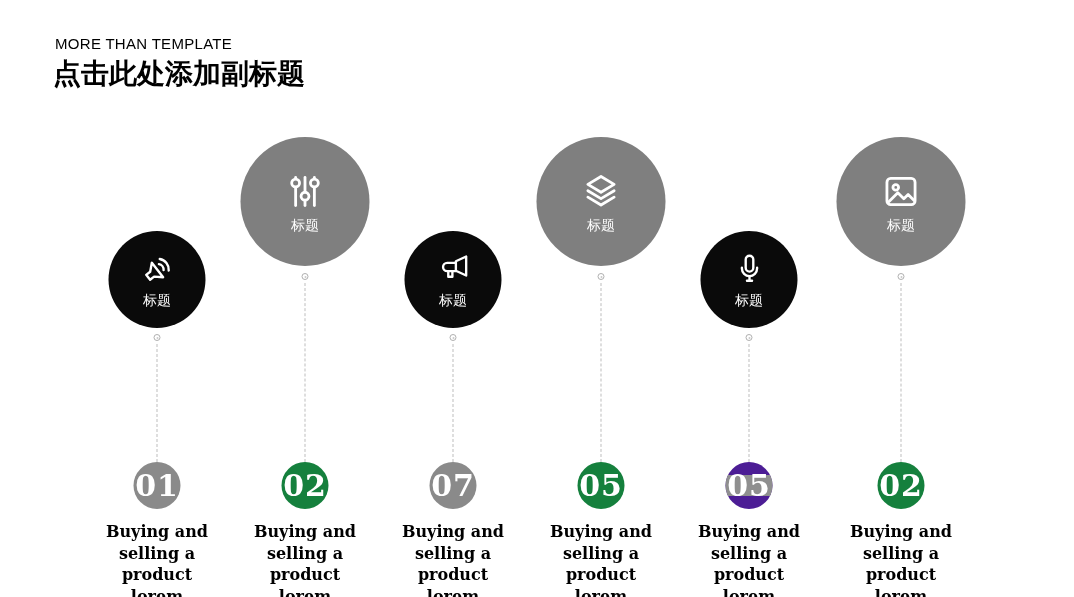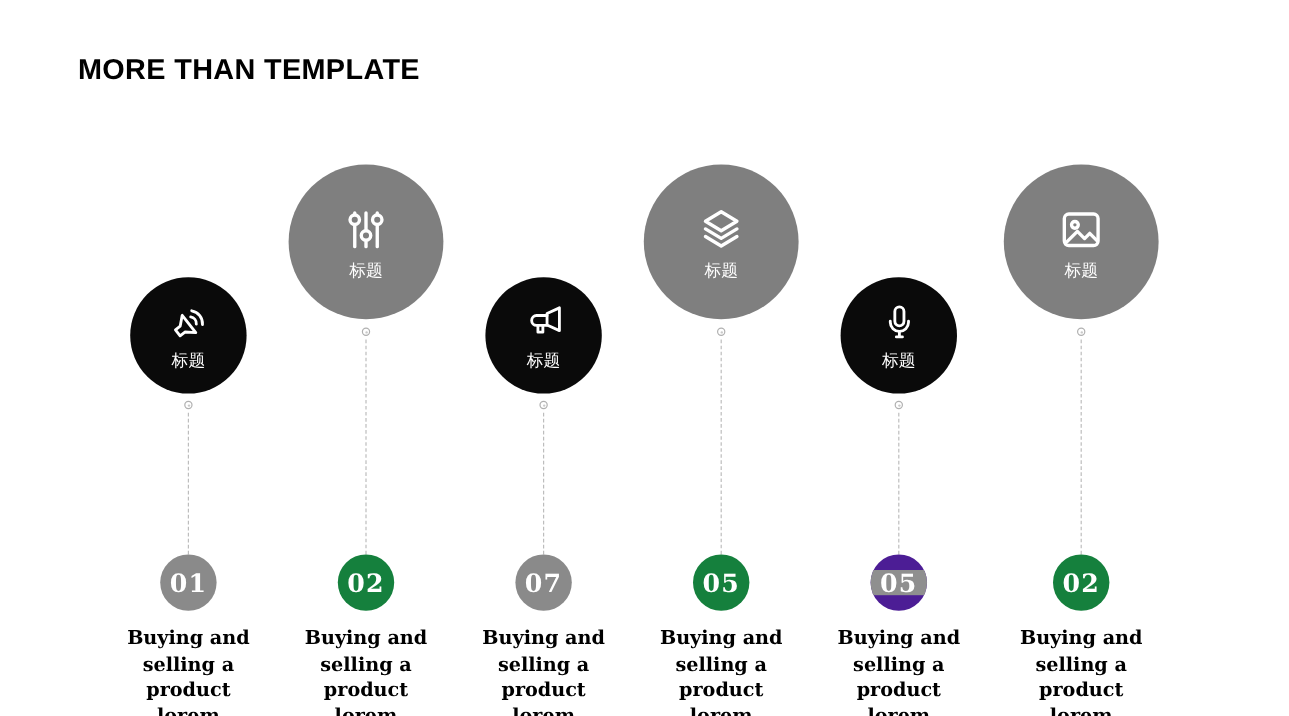--- a/index.html
+++ b/index.html
@@ -3,21 +3,21 @@
 <meta charset="utf-8">
 <style>
   html,body{margin:0;padding:0;background:#fff;}
   .stage{
     position:relative;width:1074px;height:597px;background:#ffffff;
     overflow:hidden;font-family:"Liberation Sans",sans-serif;
   }
   
   .header{position:absolute;left:53px;top:33px;}
   .title{
-    margin:12px;font-size:24px;font-weight:700;color:#000;
+    margin:2px;font-size:15px;font-weight:400;color:#000;
     letter-spacing:.3px;line-height:1.15;
   }
   .subtitle{
     margin:5px 0 0;font-size:28px;font-weight:800;color:#000;line-height:1.2;
   }
   
   .col{position:absolute;top:0;height:100%;width:0;left:var(--cx);}
   .circle{
     position:absolute;left:0;transform:translateX(-50%);
     border-radius:50%;display:flex;flex-direction:column;
@@ -44,21 +44,21 @@
     position:absolute;left:0;transform:translateX(-50%);
     width:0;border-left:1px dashed #bdbdbd;
   }
   .col-short .dash{top:344px;height:118px;}
   .col-tall  .dash{top:283px;height:179px;}
   .badge{
     position:absolute;left:0;transform:translateX(-50%);top:462px;
     width:47px;height:47px;border-radius:50%;overflow:hidden;
     display:flex;align-items:center;justify-content:center;
     color:#fff;font-family:"DejaVu Serif",serif;font-weight:700;
-    font-size:21px;letter-spacing:1px;
+    font-size:30px;letter-spacing:1px;
   }
   .badge-gray {background:#8a8a8a;}
   .badge-black{background:#15803d;}
   .badge-blue {background:#4c1d95;}
   .badge-blue::before{
     content:"";position:absolute;left:-4px;right:-4px;top:13px;height:21px;
     background:#8f8f8f;
   }
   .badge span{position:relative;z-index:1;}
   .desc{
@@ -70,20 +70,21 @@
   .ic{stroke:#fff;fill:none;stroke-width:1.5;stroke-linecap:round;stroke-linejoin:round;}
   .knob{fill:#7f7f7f;stroke:#fff;stroke-width:1.5;}
 </style>
 </head>
 <body>
 
 <div class="stage">
 
   <div class="header">
     <h1 class="title">MORE THAN TEMPLATE</h1>
+    <h2 class="subtitle">点击此处添加副标题</h2>
   </div>
 
   <div class="col col-short" style="--cx:157px">
     <div class="circle">
       <svg viewBox="0 0 24 24">
         <g class="ic" transform="rotate(-38 12 12)">
           <path d="M4.5 10 v4 h3.2 l4.3 3.8 V6.2 L7.7 10 Z"></path>
           <path d="M15 9.6 a3.6 3.6 0 0 1 0 4.8"></path>
           <path d="M17.4 7.4 a6.8 6.8 0 0 1 0 9.2"></path>
         </g>

